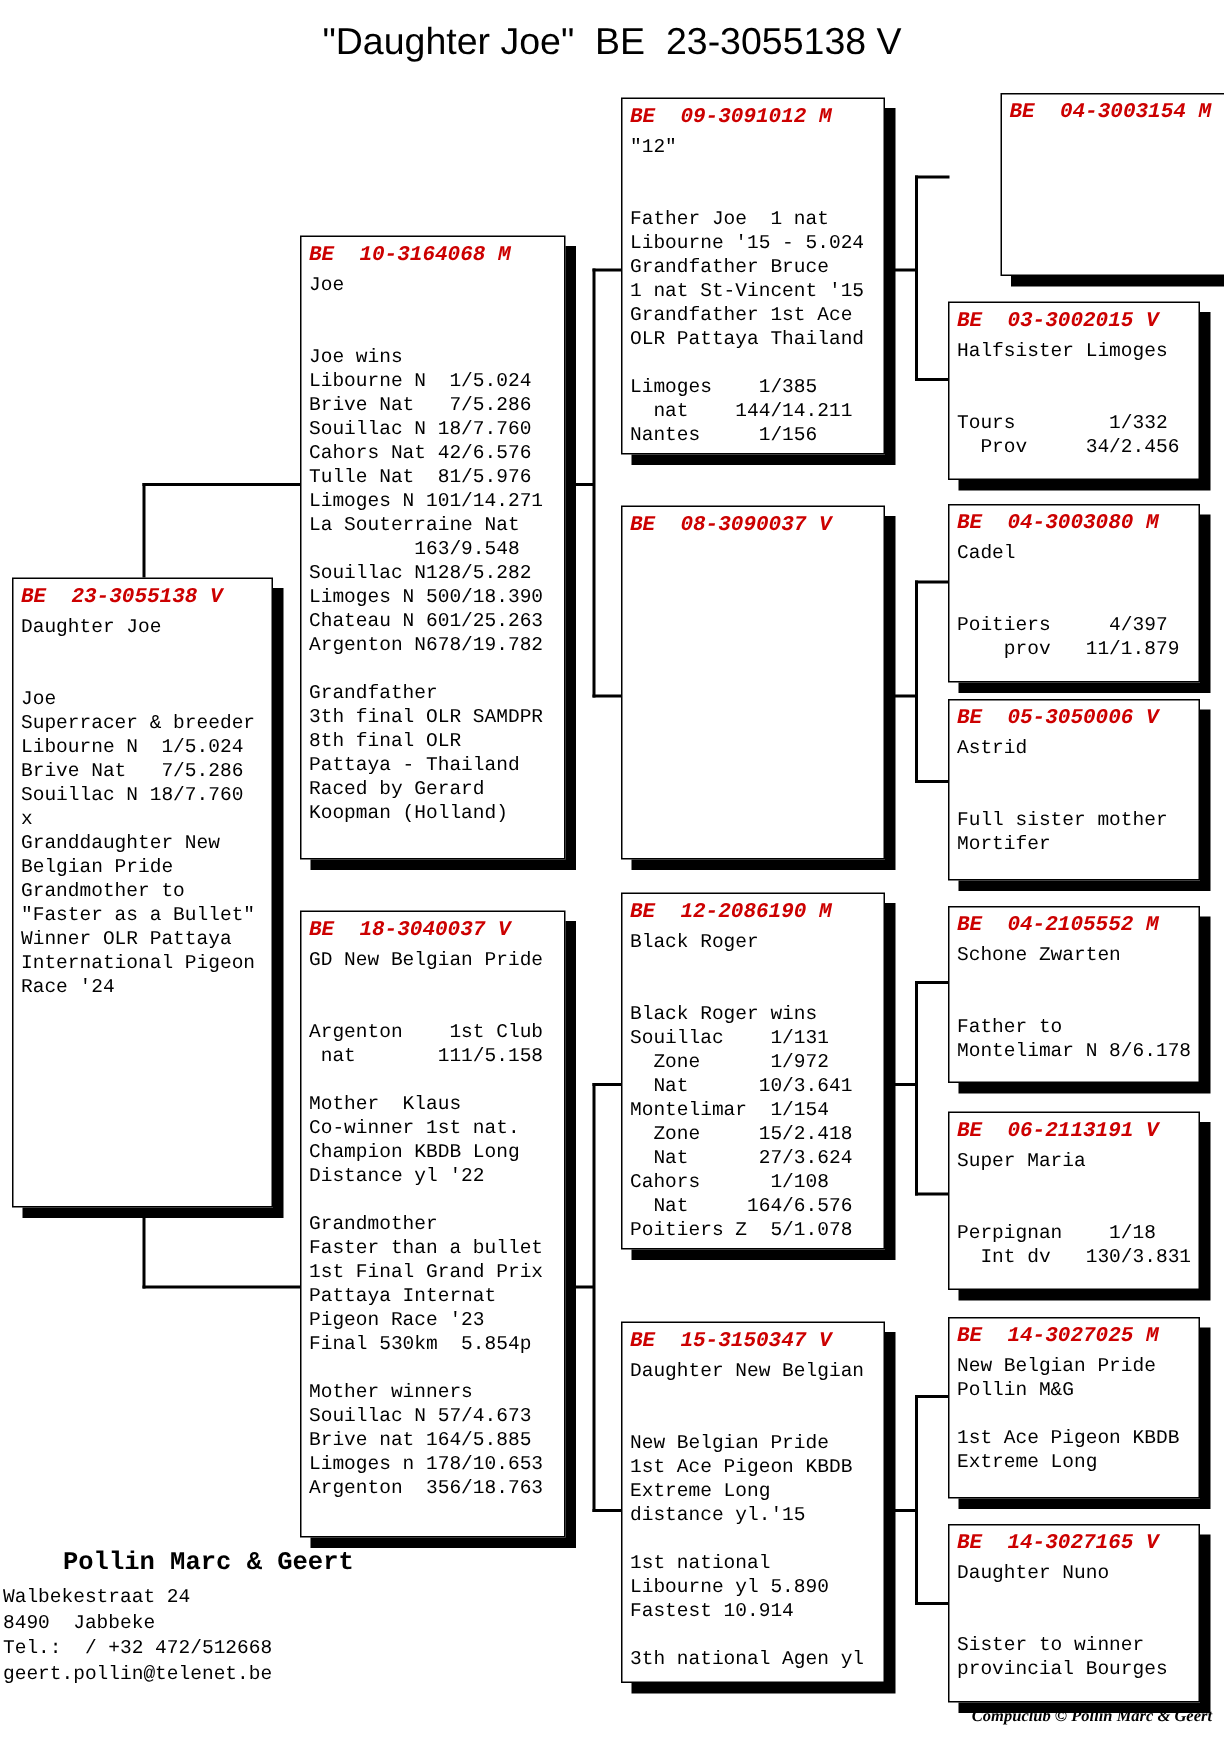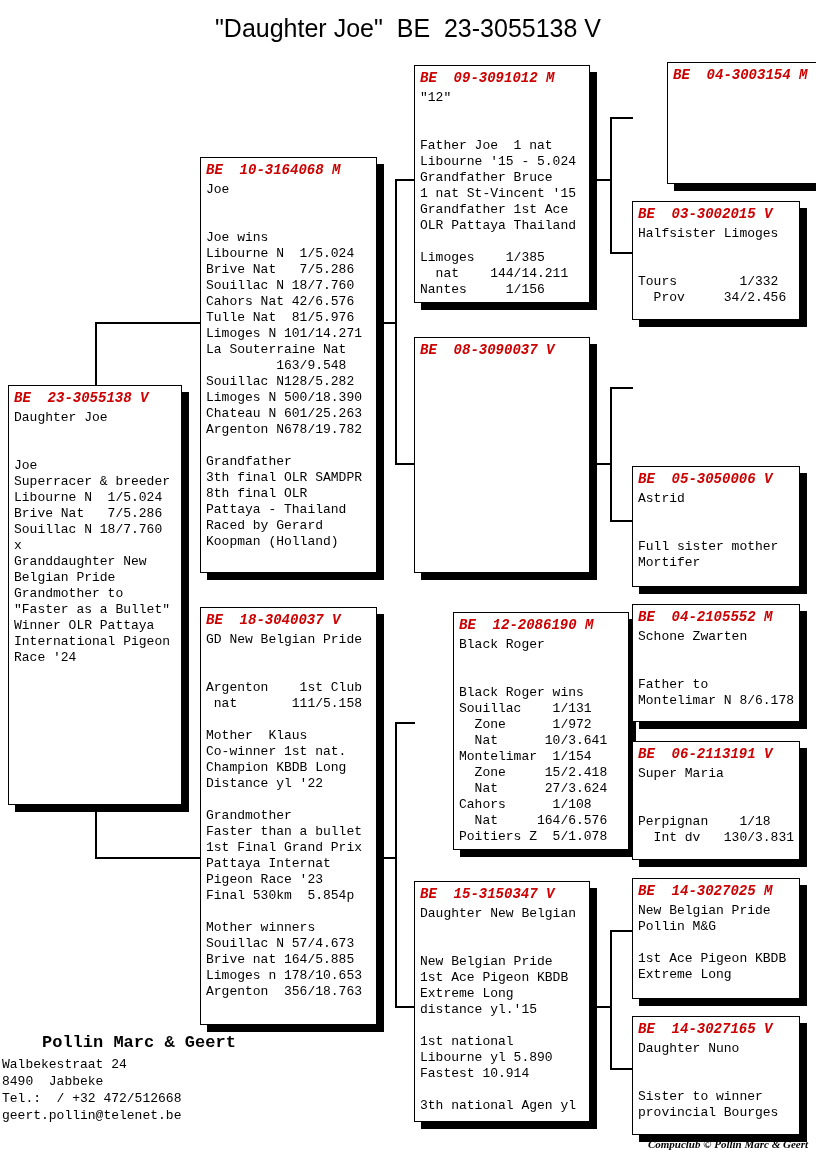--- a/index.html
+++ b/index.html
@@ -208,21 +208,21 @@
 Grandfather 1st Ace
 OLR Pattaya Thailand
 
 Limoges    1/385
   nat    144/14.211
 Nantes     1/156</pre>
   </div>
   <div class="box" style="left:414px;top:337px;width:176px;height:236px;">
     <div class="ring">BE  08-3090037 V</div>
   </div>
-  <div class="box" style="left:414px;top:612px;width:176px;height:238px;margin-left:39px;">
+  <div class="box" style="left:414px;top:595px;width:176px;height:238px;">
     <div class="ring">BE  12-2086190 M</div>
     <pre class="body-text">Black Roger
 
 
 Black Roger wins
 Souillac    1/131
   Zone      1/972
   Nat      10/3.641
 Montelimar  1/154
   Zone     15/2.418
@@ -252,20 +252,28 @@
     <div class="ring">BE  04-3003154 M</div>
   </div>
   <div class="box" style="left:632px;top:201px;width:168px;height:119px;">
     <div class="ring">BE  03-3002015 V</div>
     <pre class="body-text">Halfsister Limoges
 
 
 Tours        1/332
   Prov     34/2.456</pre>
   </div>
+  <div class="box" style="left:632px;top:336px;width:168px;height:119px;">
+    <div class="ring">BE  04-3003080 M</div>
+    <pre class="body-text">Cadel
+
+
+Poitiers     4/397
+    prov   11/1.879</pre>
+  </div>
   <div class="box" style="left:632px;top:466px;width:168px;height:121px;">
     <div class="ring">BE  05-3050006 V</div>
     <pre class="body-text">Astrid
 
 
 Full sister mother
 Mortifer</pre>
   </div>
   <div class="box" style="left:632px;top:604px;width:168px;height:118px;">
     <div class="ring">BE  04-2105552 M</div>

